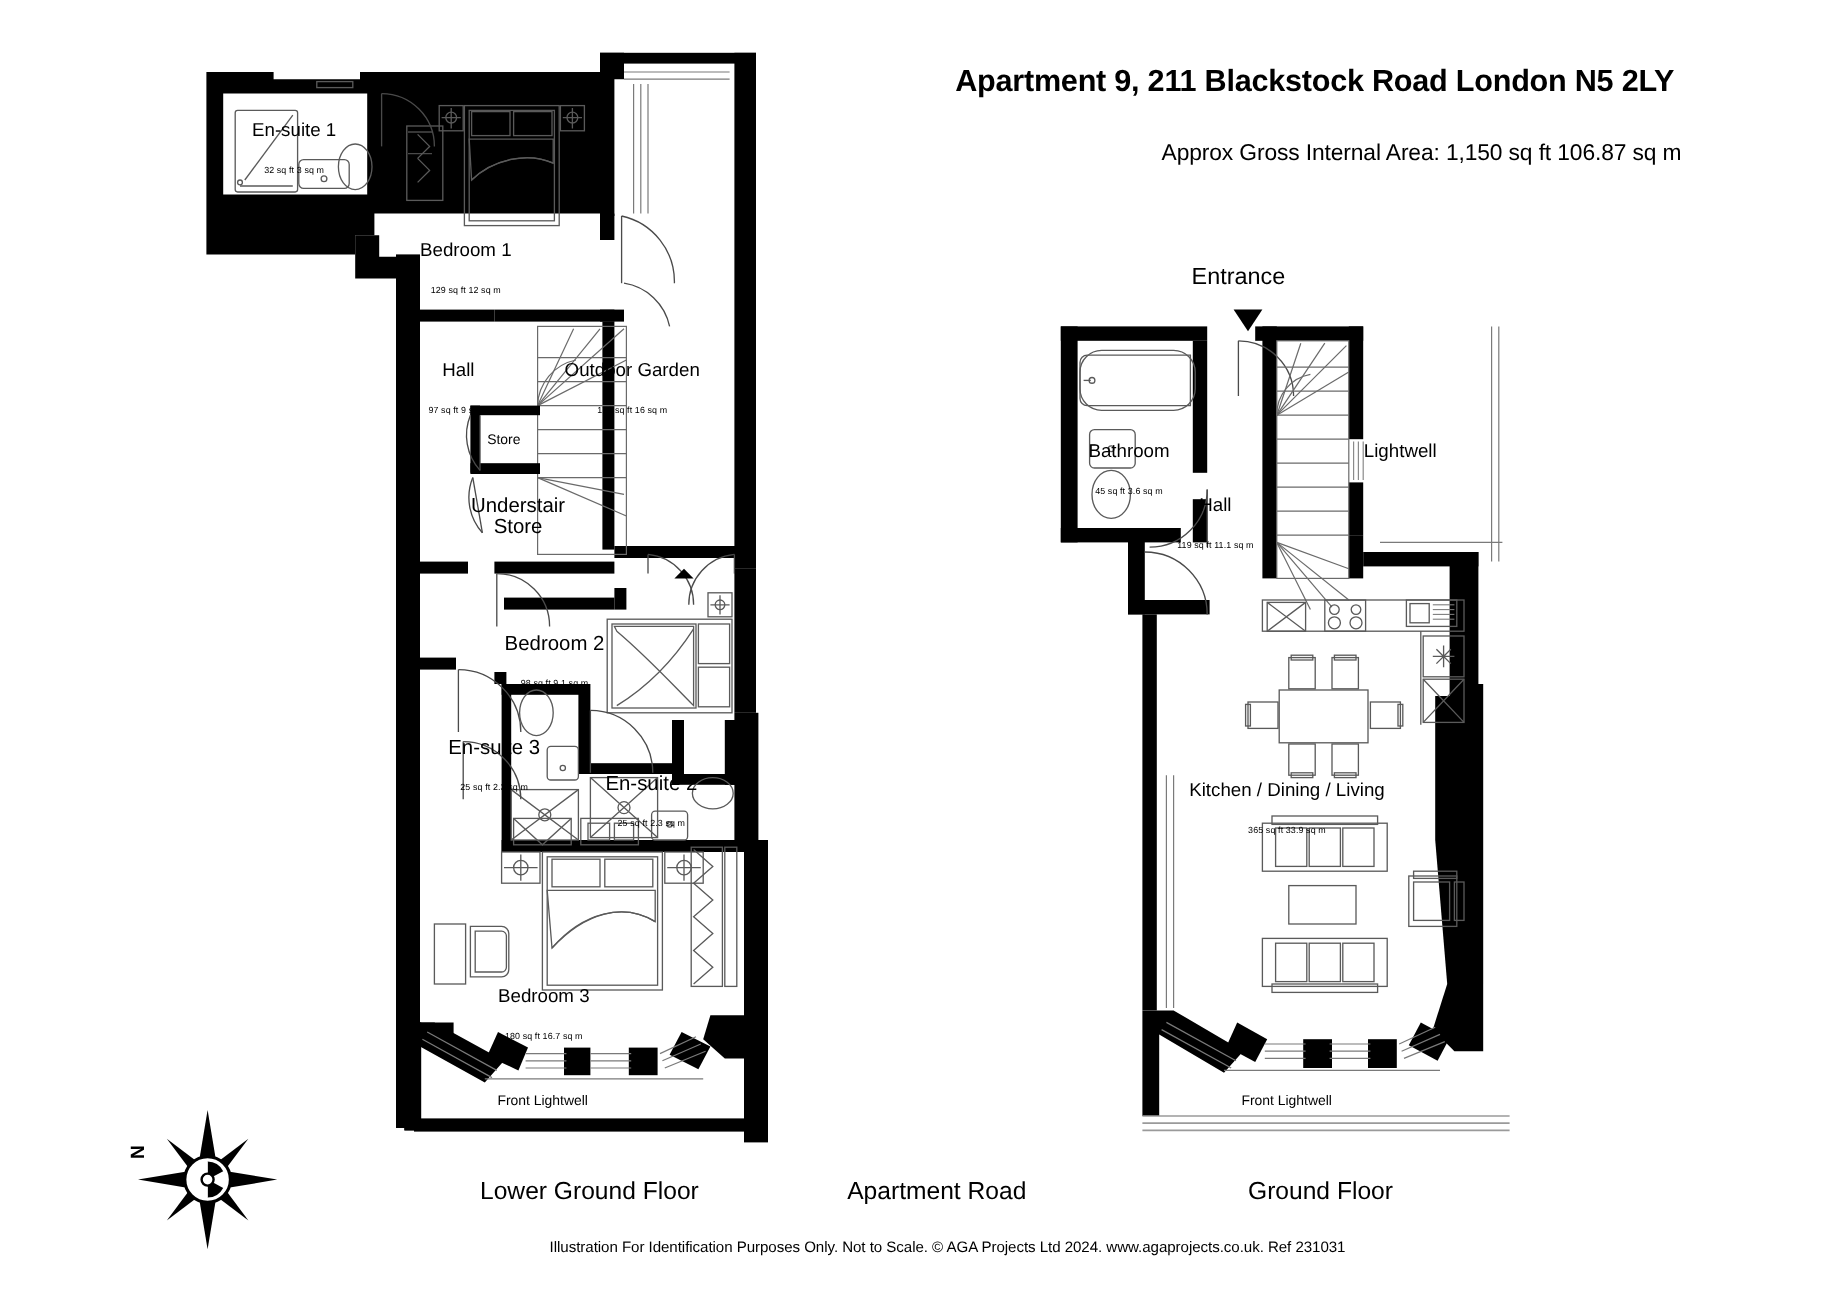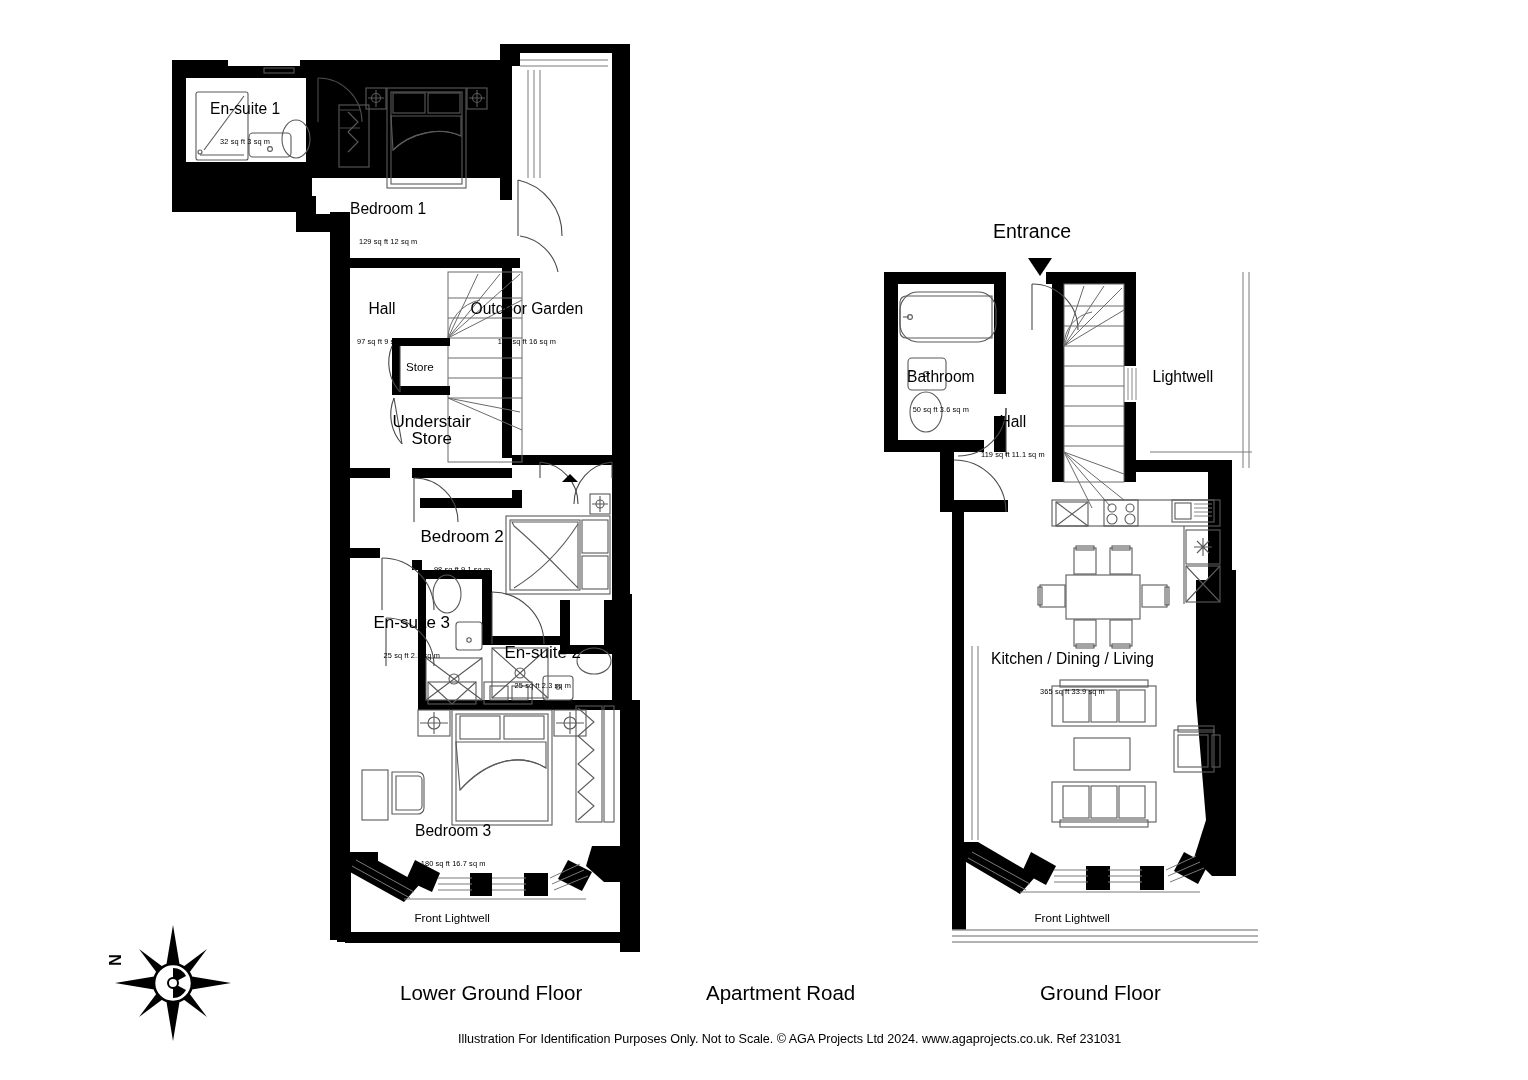--- a/index.html
+++ b/index.html
@@ -502,20 +502,22 @@
       <circle cx="0" cy="0" r="5" fill="#ffffff" stroke="#000000" stroke-width="2"></circle>
     </g>
 
     <polygon points="1028,258 1052,258 1040,276" fill="#000000"></polygon>
 
     <g>
       <rect x="345" y="934" width="290" height="9" fill="#000000"></rect>
     </g>
   </svg>
 
+  <div class="txt title">Apartment 9,  211 Blackstock Road London N5 2LY</div>
+  <div class="txt subtitle">Approx Gross Internal Area:  1,150 sq ft  106.87 sq m</div>
   <div class="txt entrance-label">Entrance</div>
 
   <div id="room-labels">
       <div class="room " style="position: absolute; left: 210px; top: 100px;">
         <span class="rn">En-suite 1</span>
         <span class="ra">32 sq ft  3 sq m</span>
       </div>
       <div class="room " style="position: absolute; left: 350px; top: 200px;">
         <span class="rn">Bedroom 1</span>
         <span class="ra">129 sq ft  12 sq m</span>
@@ -548,27 +550,27 @@
       </div>
       <div class="room " style="position: absolute; left: 415px; top: 822px;">
         <span class="rn">Bedroom 3</span>
         <span class="ra">180 sq ft  16.7 sq m</span>
       </div>
       <div class="room tiny nosub" style="position: absolute; left: 414.5px; top: 909px;">
         <span class="rn">Front Lightwell</span>
       </div>
       <div class="room " style="position: absolute; left: 907px; top: 368px;">
         <span class="rn">Bathroom</span>
-        <span class="ra">50 sq ft  3.6 sq m</span>
+        <span class="ra">45 sq ft  3.6 sq m</span>
       </div>
       <div class="room " style="position: absolute; left: 981px; top: 413px;">
         <span class="rn">Hall</span>
         <span class="ra">119 sq ft  11.1 sq m</span>
       </div>
-      <div class="room nosub" style="position: absolute; left: 1136.5px; top: 368px; margin-left: 16px;">
+      <div class="room nosub" style="position: absolute; left: 1136.5px; top: 368px;">
         <span class="rn">Lightwell</span>
       </div>
       <div class="room " style="position: absolute; left: 991px; top: 650px;">
         <span class="rn">Kitchen / Dining / Living</span>
         <span class="ra">365 sq ft  33.9 sq m</span>
       </div>
       <div class="room tiny nosub" style="position: absolute; left: 1034.5px; top: 909px;">
         <span class="rn">Front Lightwell</span>
       </div>
     </div>

